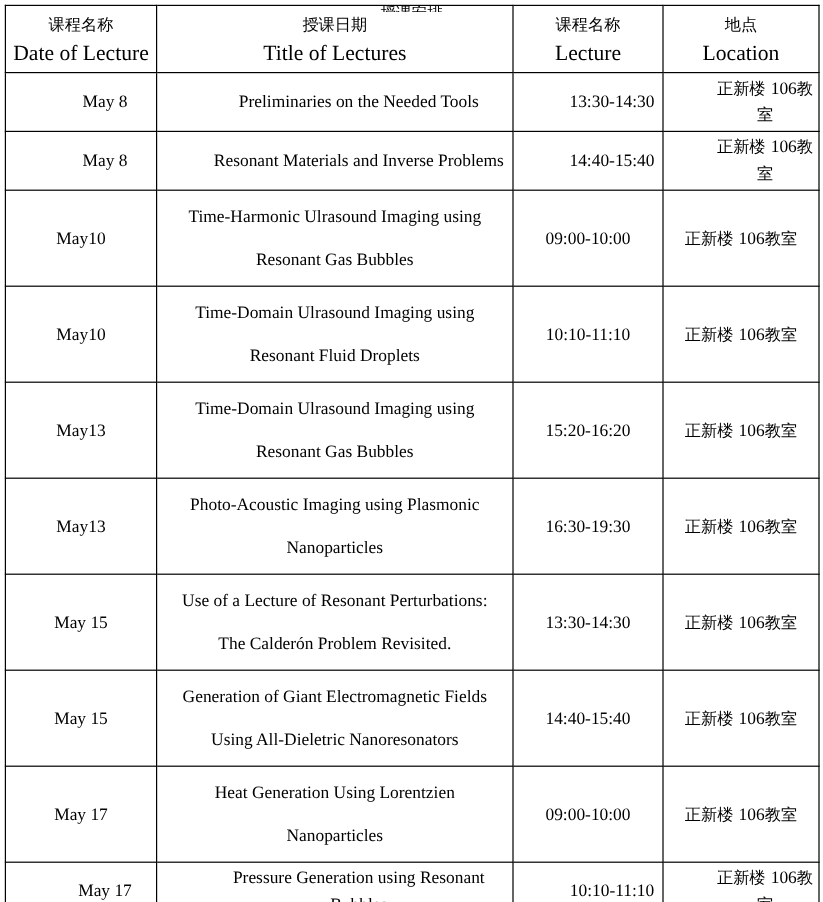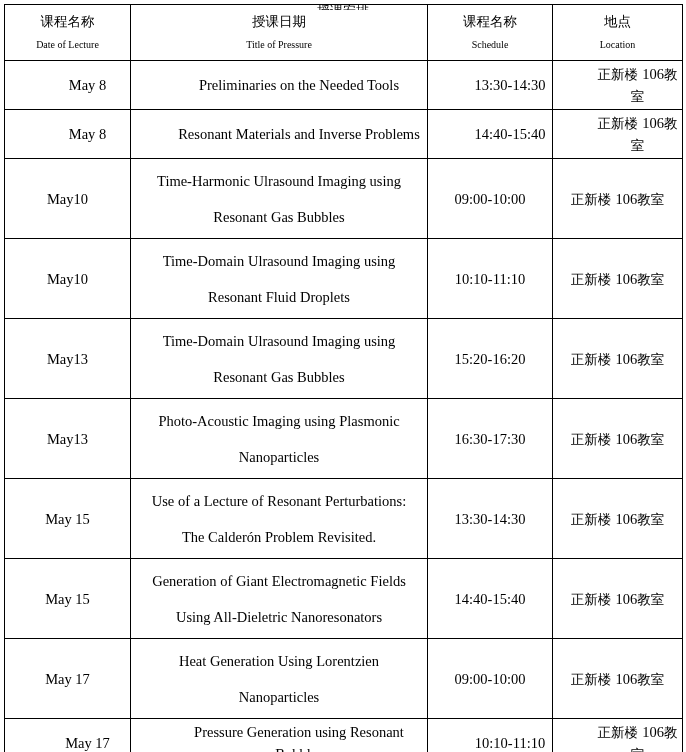--- a/index.html
+++ b/index.html
@@ -53,21 +53,21 @@
     line-height: 23px;
   }
   thead th .cn {
     display: block;
     font-family: "DejaVu Sans", sans-serif;
     font-size: 13.5px;
   }
   thead th .en {
     display: block;
     font-family: "Liberation Serif", serif;
-    font-size: 10px;
+    font-size: 18px;
   }
   col.c-date { width: 126px; }
   col.c-title { width: 297px; }
   col.c-time { width: 125px; }
   col.c-loc { width: 130px; }
 
   tbody td {
     font-size: 14.5px;
     line-height: 22px;
   }
@@ -110,25 +110,25 @@
       <col class="c-loc">
     </colgroup>
     <thead>
       <tr>
         <th>
           <span class="cn">课程名称</span>
           <span class="en">Date of Lecture</span>
         </th>
         <th>
           <span class="cn">授课日期</span>
-          <span class="en">Title of Pressure</span>
+          <span class="en">Title of Lectures</span>
         </th>
         <th>
           <span class="cn">课程名称</span>
-          <span class="en">Schedule</span>
+          <span class="en">Lecture</span>
         </th>
         <th>
           <span class="cn">地点</span>
           <span class="en">Location</span>
         </th>
       </tr>
     </thead>
     <tbody>
 
       <tr class="r1">
@@ -178,21 +178,21 @@
         <td class="time">15:20-16:20</td>
         <td class="loc"><span>正新楼</span>&nbsp;<span class="num">106</span><span>教室</span></td>
       </tr>
 
       <tr class="r2">
         <td class="date">May13</td>
         <td class="title">
           <span class="ln">Photo-Acoustic Imaging using Plasmonic</span>
           <span class="ln">Nanoparticles</span>
         </td>
-        <td class="time">16:30-17:30</td>
+        <td class="time">16:30-19:30</td>
         <td class="loc"><span>正新楼</span>&nbsp;<span class="num">106</span><span>教室</span></td>
       </tr>
 
       <tr class="r2">
         <td class="date">May 15</td>
         <td class="title">
           <span class="ln">Use of a Lecture of Resonant Perturbations:</span>
           <span class="ln">The Calderón Problem Revisited.</span>
         </td>
         <td class="time">13:30-14:30</td>

